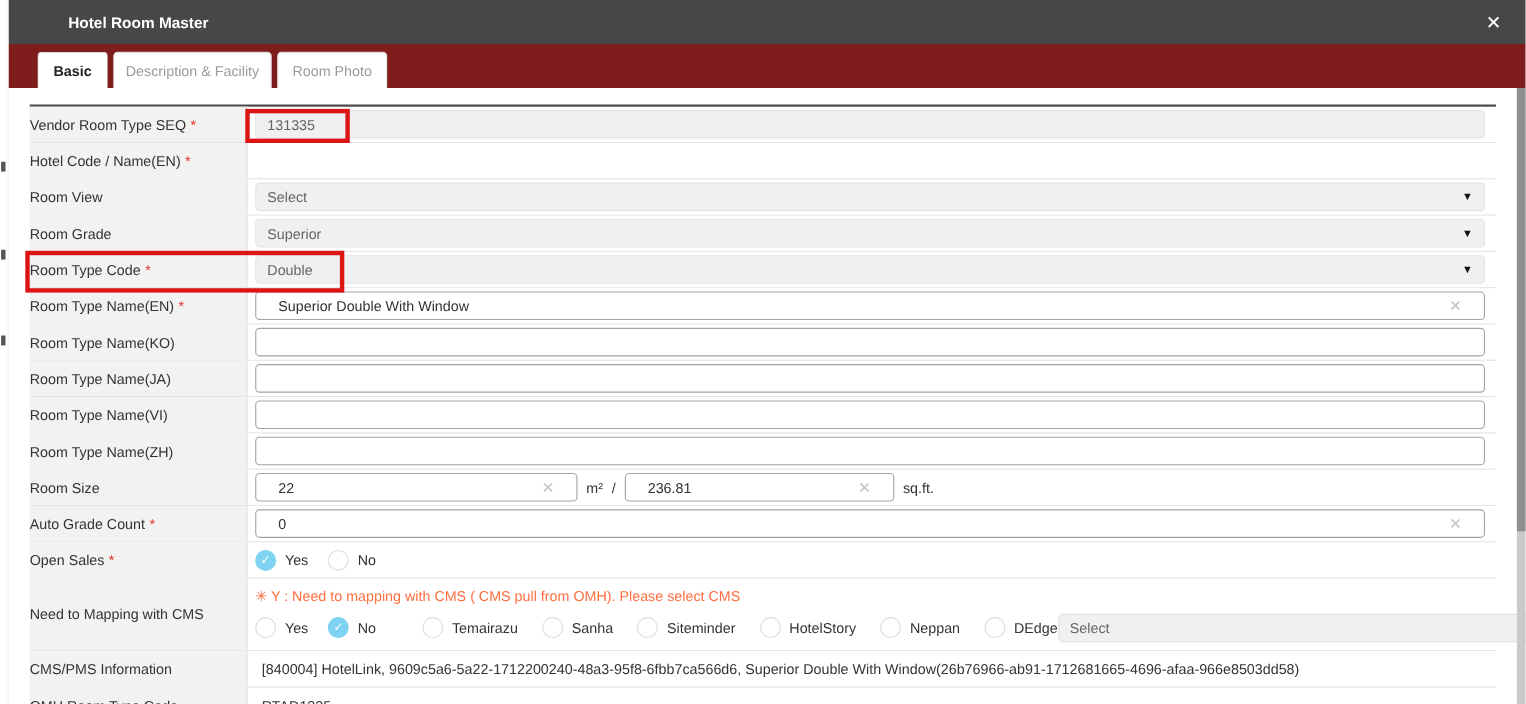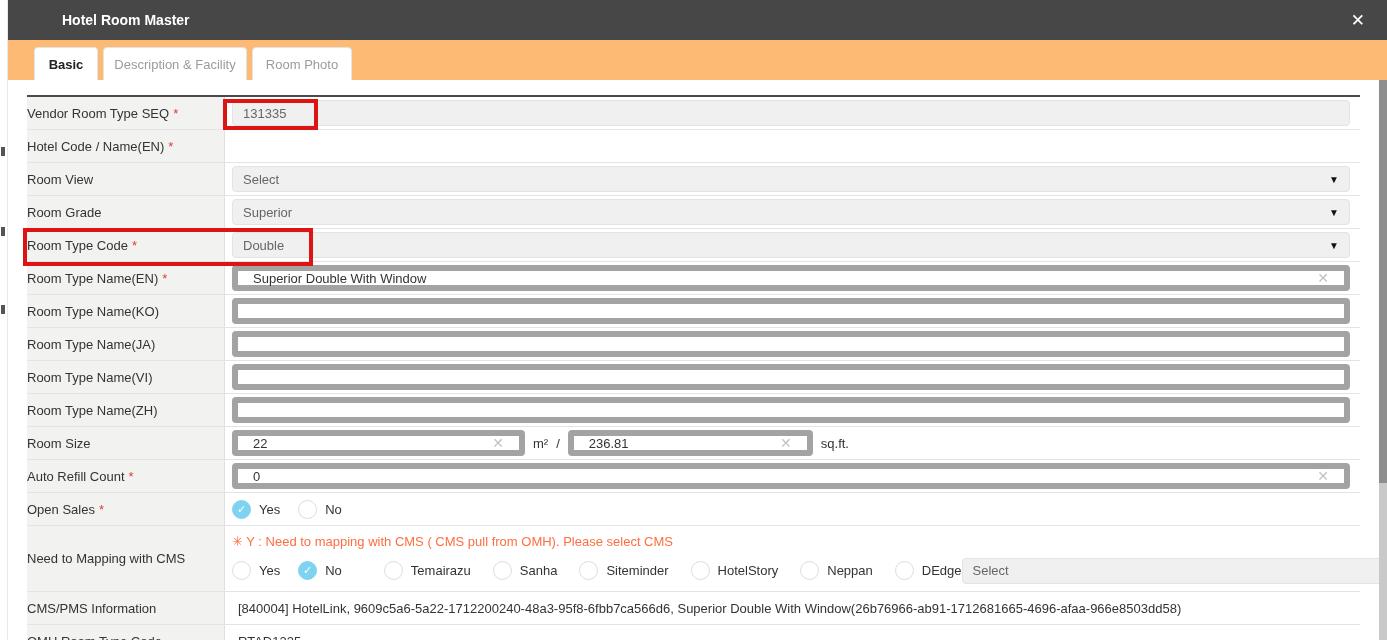--- a/index.html
+++ b/index.html
@@ -11,21 +11,21 @@
   .page-sliver { position:absolute; left:0; top:0; width:8px; height:640px; background:#fff; border-right:1px solid #e9e9e9; }
   .sliver-mark { position:absolute; left:1px; width:4px; height:9px; background:#555; }
 
   
   .modal { position:absolute; left:8px; top:0; width:1379px; height:640px; background:#fff; }
   .modal-header { position:absolute; left:0; top:0; right:0; height:40px; background:#474747;
                   display:flex; align-items:center; padding:0 22px; }
   .modal-title { color:#fff; font-size:14px; font-weight:bold;padding-left:32px; }
   .close-x { margin-left:auto; color:#fff; font-size:17px; cursor:pointer; line-height:1; }
 
-  .tabstrip { position:absolute; left:0; top:40px; right:0; height:40px; background:#fdba74; }
+  .tabstrip { position:absolute; left:0; top:40px; right:0; height:40px; background:#7f1d1d; }
   .tab { position:absolute; top:7px; height:34px; background:#fff; border:1px solid #e3e3e3;
          border-radius:4px 4px 0 0; display:flex; align-items:center; justify-content:center;
          font-size:13px; color:#9b9b9b; cursor:pointer; }
   .tab.active { color:#222; font-weight:bold; border-bottom:1px solid #fff; }
   .tab1 { left:26px;  width:64px; }
   .tab2 { left:95px;  width:144px; }
   .tab3 { left:244px; width:100px; }
 
   .content { position:absolute; left:0; top:80px; right:0; bottom:0; background:#fff; }
 
@@ -33,21 +33,21 @@
   .row { display:flex; border-bottom:1px solid #e4e4e4; height:33px; }
   .row.tall { height:66px; }
   .row.clipped { border-bottom:none; height:33px; }
   .row-label { width:198px; min-width:198px; background:#f2f2f1; border-right:1px solid #e0e0e0;
                display:flex; align-items:center; font-size:13px; color:#333; }
   .req { color:#e53935; margin-left:4px; font-size:13px; }
   .row-value { flex:1; display:flex; align-items:center; padding:0 10px 0 7px; position:relative; }
 
   .field { height:26px; border-radius:4px; display:flex; align-items:center; font-size:13px; }
   .field.gray { background:#f0f0f0; border:1px solid #e3e3e3; color:#666; padding:0 10px; }
-  .field.white { background:#fff; border:6px solid #a3a3a3; color:#333; padding:0 15px;gap:8px; }
+  .field.white { background:#fff; border:1px solid #a3a3a3; color:#333; padding:0 20px;gap:8px; }
   .grow { flex:1;text-align:right; }
   .caret { margin-left:auto; color:#111; font-size:10px; }
   .clear-x { margin-left:auto; color:#c2c2c2; font-size:14px; line-height:1; }
 
   .unit { font-size:13px; color:#333; margin:0 8px; }
   .plain-text { font-size:13px; color:#333; padding-left:6px; white-space:nowrap; }
 
   .radio { width:19px; height:19px; border-radius:50%; border:1px solid #ddd; background:#fff;
            display:inline-flex; align-items:center; justify-content:center; }
   .radio.checked { background:#7ed3f0; border-color:#7ed3f0; color:#fff; font-size:11px; }
@@ -208,21 +208,21 @@
             <div class="field white" style="width:245px">
               <span>236.81</span>
               <span class="clear-x">✕</span>
             </div>
             <span class="unit">sq.ft.</span>
           </div>
         </div>
 
         <div class="row">
           <div class="row-label">
-            <span>Auto Refill Count</span>
+            <span>Auto Grade Count</span>
             <span class="req">*</span>
           </div>
           <div class="row-value">
             <div class="field white grow">
               <span>0</span>
               <span class="clear-x">✕</span>
             </div>
           </div>
         </div>
 

